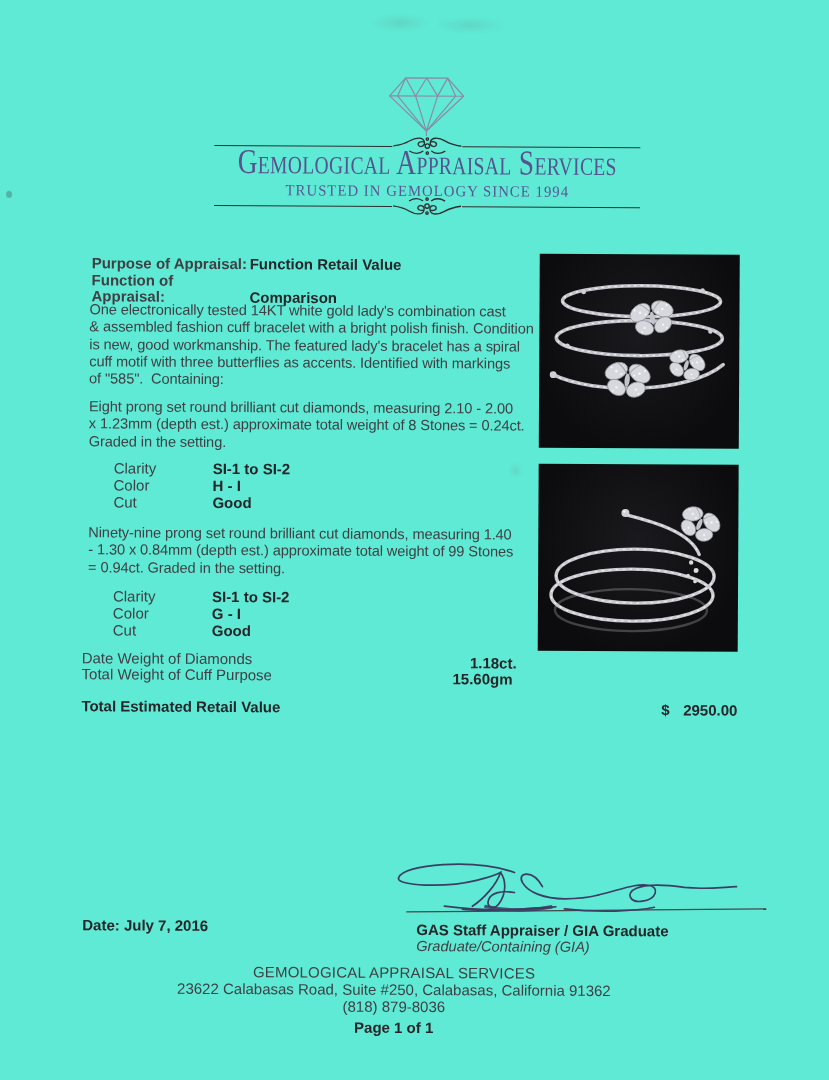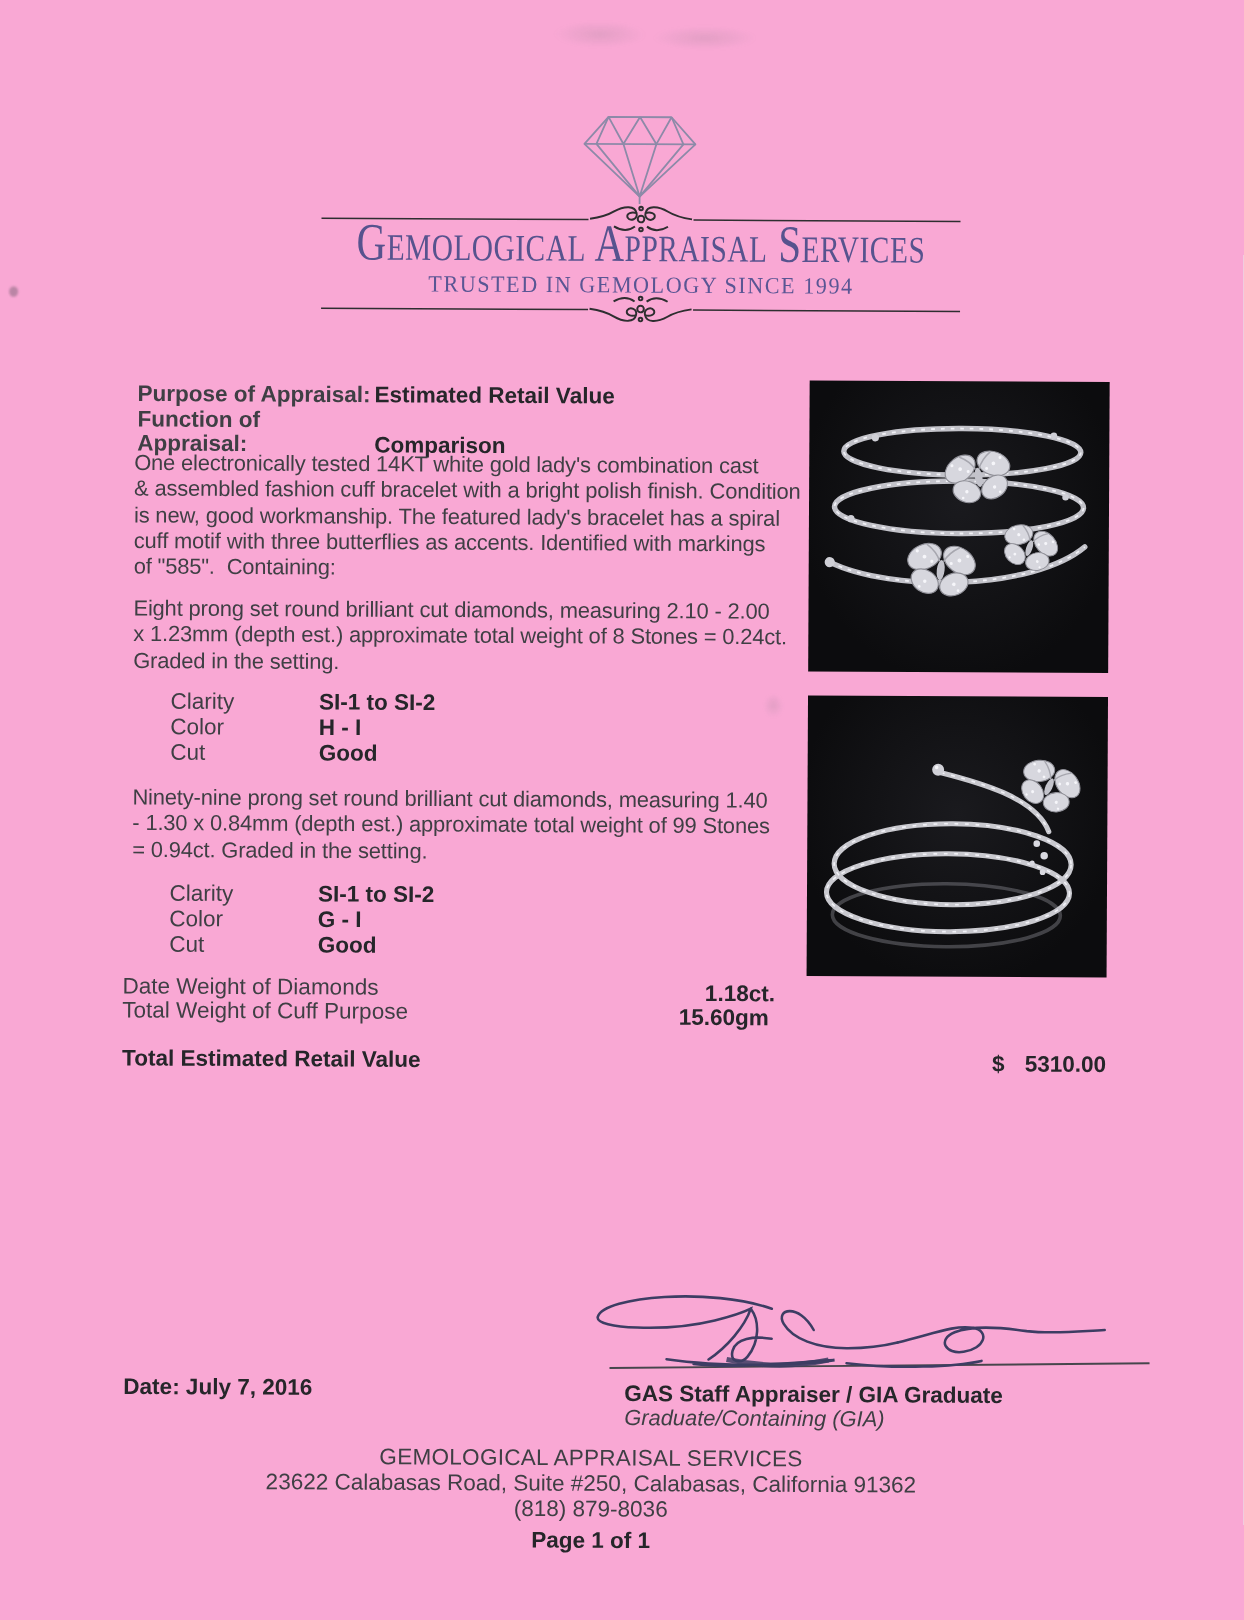--- a/index.html
+++ b/index.html
@@ -1,18 +1,18 @@
 <!DOCTYPE html>
 <html><head>
 <meta charset="utf-8">
 <style>
   html,body{margin:0;padding:0;background:#e8e8e8;}
   #doc{
     position:relative;width:829px;height:1080px;margin:0 auto;
-    background:#f9a8d4;overflow:hidden;
+    background:#5eead4;overflow:hidden;
     font-family:"Liberation Sans","DejaVu Sans",sans-serif;
     color:#3f3f44;
   }
   #content{position:absolute;inset:0;transform:rotate(0.3deg);transform-origin:50% 55%;}
   .abs{position:absolute;}
   .b{font-weight:bold;color:#26262a;}
   .txt{font-size:15px;line-height:17px;}
   .para{font-size:14.6px;line-height:17.3px;white-space:pre-wrap;letter-spacing:-0.1px;}
   
   .brand-wrap{left:15px;top:146px;width:820px;text-align:center;}
@@ -96,21 +96,21 @@
           <circle cx="35" cy="13" r="2.2"></circle>
           <circle cx="35" cy="6" r="1.2"></circle>
           <circle cx="35" cy="20" r="1.2"></circle>
         </g>
       </svg>
       <div class="seg"></div>
     </div>
 
     <div class="abs" style="left:90px;top:257px;">
       <div class="info-row">
-        <span class="lab">Purpose of Appraisal:</span><span class="b">Estimated Retail Value</span>
+        <span class="lab">Purpose of Appraisal:</span><span class="b">Function Retail Value</span>
       </div>
       <div class="info-row">
         <span class="lab">Function of Appraisal:</span><span class="b">Comparison</span>
       </div>
     </div>
 
     <div class="abs para" style="left:88px;top:303px;width:470px;">One electronically tested 14KT white gold lady's combination cast
 &amp; assembled fashion cuff bracelet with a bright polish finish. Condition
 is new, good workmanship. The featured lady's bracelet has a spiral
 cuff motif with three butterflies as accents. Identified with markings
@@ -220,21 +220,21 @@
       </svg>
     </div>
 
     <div class="abs txt" style="left:82px;top:651px;">Date Weight of Diamonds</div>
     <div class="abs txt" style="left:82px;top:667px;">Total Weight of Cuff Purpose</div>
     <div class="abs txt b" style="left:417px;top:654px;width:100px;text-align:right;">1.18ct.</div>
     <div class="abs txt b" style="left:433px;top:670px;width:100px;text-align:center;">15.60gm</div>
 
     <div class="abs txt b" style="left:82px;top:699px;">Total Estimated Retail Value</div>
     <div class="abs txt b" style="left:662px;top:700px;">$</div>
-    <div class="abs txt b" style="left:668px;top:700px;width:70px;text-align:right;">5310.00</div>
+    <div class="abs txt b" style="left:668px;top:700px;width:70px;text-align:right;">2950.00</div>
 
     <svg class="abs sig" width="394" height="66" viewBox="0 0 394 66">
       <path d="M 22,56 L 382,51" stroke="#46464c" stroke-width="1.3" fill="none"></path>
       <g fill="none" stroke="#3d3d63" stroke-width="1.7" stroke-linecap="round">
         <path d="M 130,16 C 90,2 18,8 14,22 C 12,30 60,32 92,24 C 104,21 112,18 116,16 C 112,28 100,42 88,50"></path>
         <path d="M 116,16 C 122,24 122,38 114,48 C 110,53 102,52 104,44 C 106,36 118,34 130,36"></path>
         <path d="M 158,30 C 148,12 132,16 138,26 C 144,36 160,42 180,42 C 196,42 206,40 214,38"></path>
         <path d="M 214,38 C 238,32 252,26 264,28 C 276,30 272,42 258,44 C 246,46 240,36 252,31 C 264,26 286,28 300,30 C 318,32 334,30 352,29"></path>
         <path d="M 60,50 C 96,55 148,54 172,50 C 140,52 104,56 78,53"></path>
         <path d="M 180,52 C 214,56 252,54 270,50"></path>

